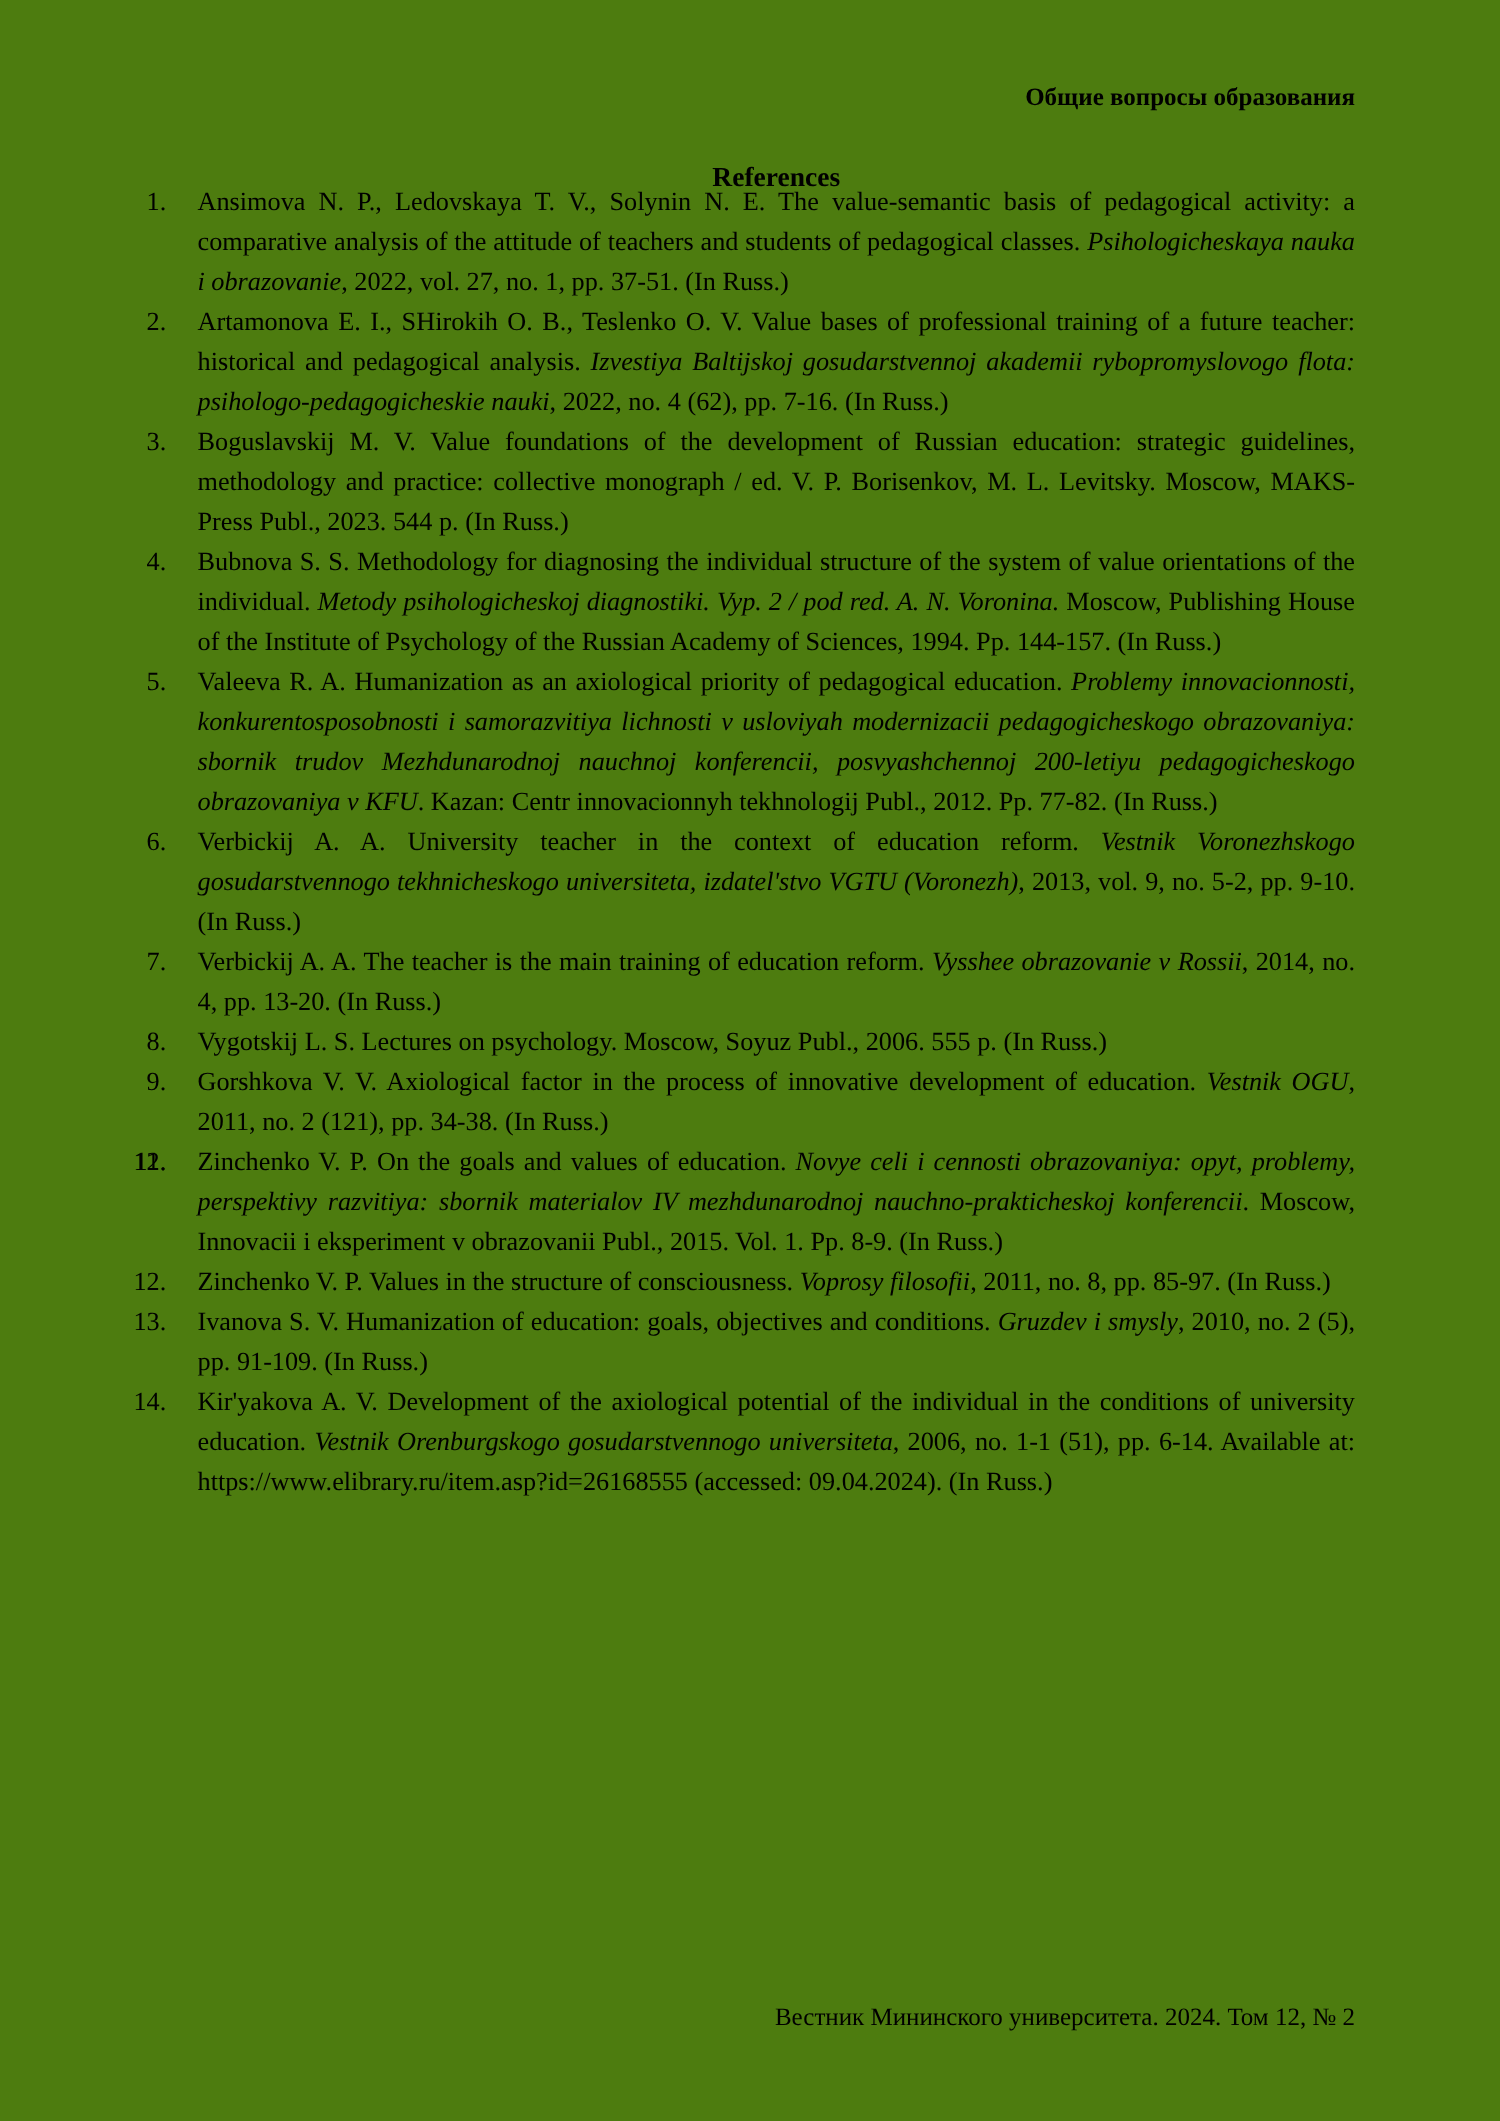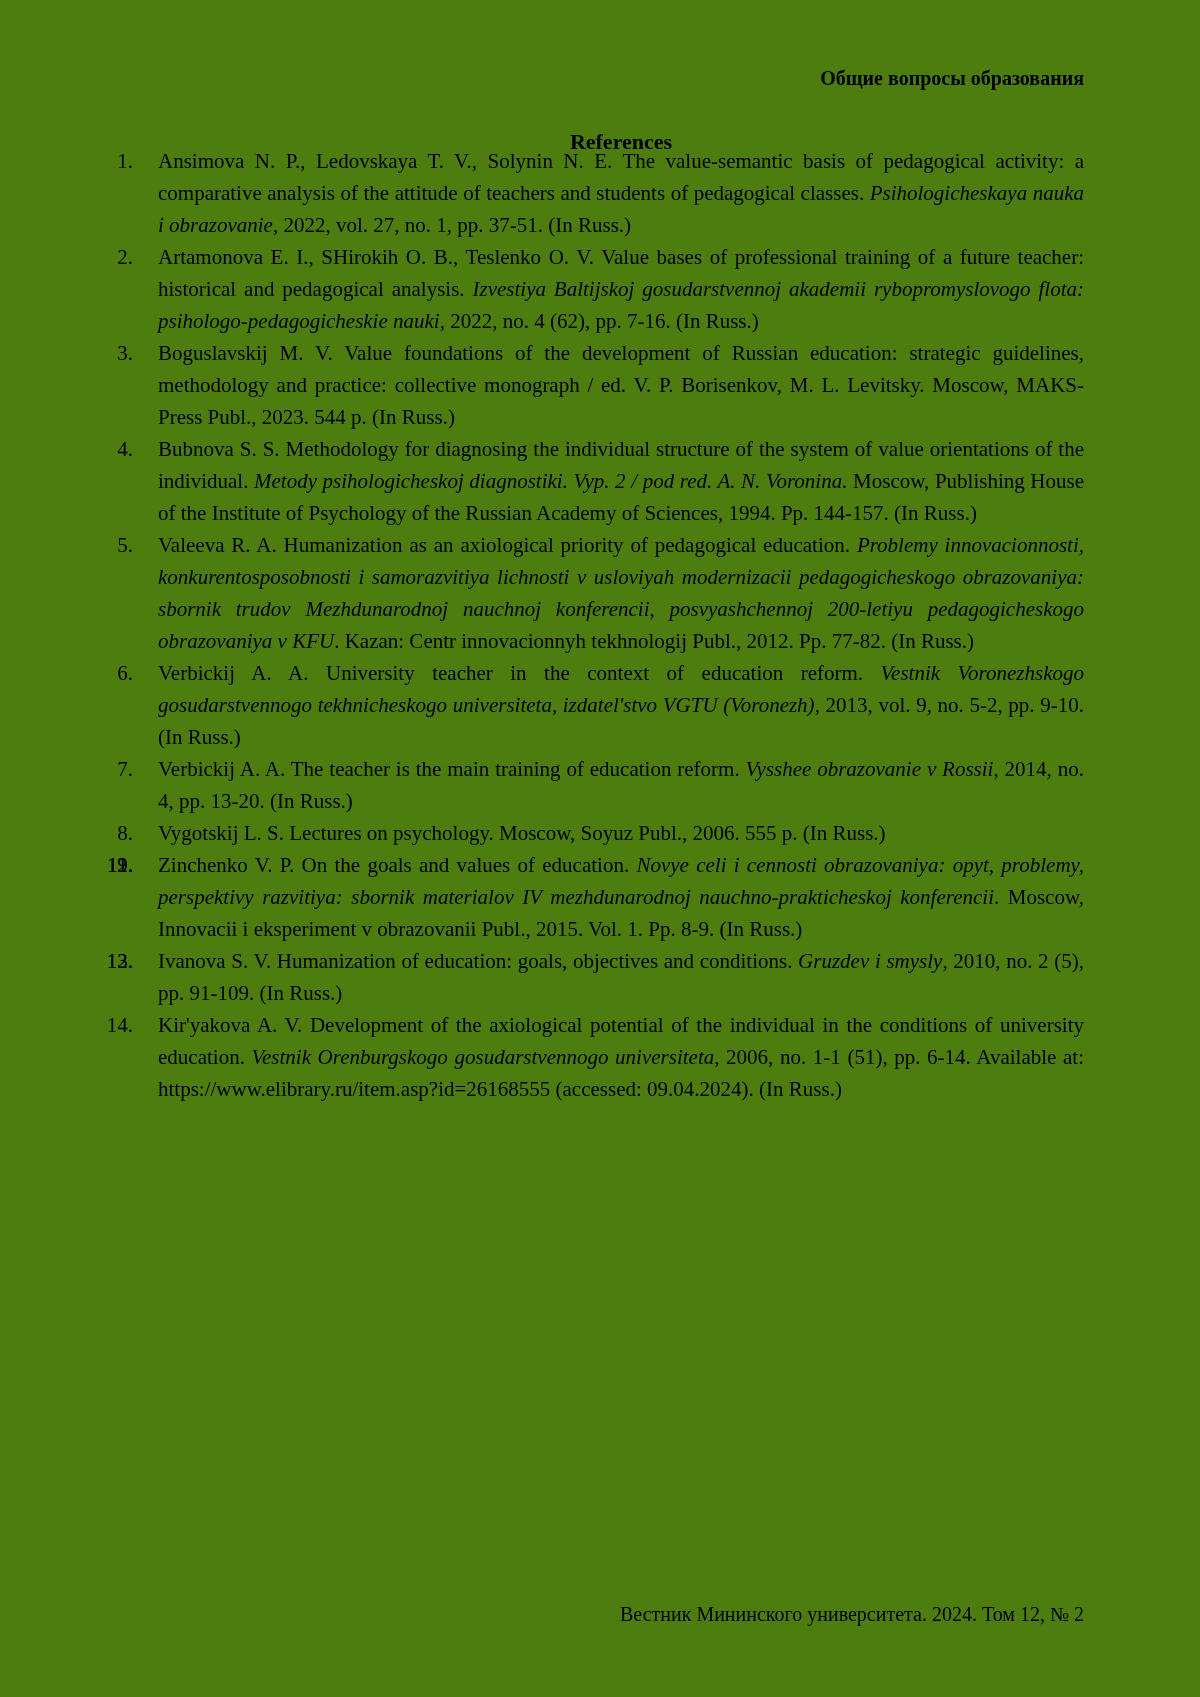--- a/index.html
+++ b/index.html
@@ -81,23 +81,23 @@
 
   <div class="ref-list">
       <div class="ref"><span class="ref-num">1.</span><span class="ref-text"><span>Ansimova N. P., Ledovskaya T. V., Solynin N. E. The value-semantic basis of pedagogical activity: a comparative analysis of the attitude of teachers and students of pedagogical classes. </span><span class="italic">Psihologicheskaya nauka i obrazovanie</span><span>, 2022, vol. 27, no. 1, pp. 37-51. (In Russ.)</span></span></div>
       <div class="ref"><span class="ref-num">2.</span><span class="ref-text"><span>Artamonova E. I., SHirokih O. B., Teslenko O. V. Value bases of professional training of a future teacher: historical and pedagogical analysis. </span><span class="italic">Izvestiya Baltijskoj gosudarstvennoj akademii rybopromyslovogo flota: psihologo-pedagogicheskie nauki</span><span>, 2022, no. 4 (62), pp. 7-16. (In Russ.)</span></span></div>
       <div class="ref"><span class="ref-num">3.</span><span class="ref-text"><span>Boguslavskij M. V. Value foundations of the development of Russian education: strategic guidelines, methodology and practice: collective monograph / ed. V. P. Borisenkov, M. L. Levitsky. Moscow, MAKS-Press Publ., 2023. 544 p. (In Russ.)</span></span></div>
       <div class="ref"><span class="ref-num">4.</span><span class="ref-text"><span>Bubnova S. S. Methodology for diagnosing the individual structure of the system of value orientations of the individual. </span><span class="italic">Metody psihologicheskoj diagnostiki. Vyp. 2 / pod red. A. N. Voronina.</span><span> Moscow, Publishing House of the Institute of Psychology of the Russian Academy of Sciences, 1994. Pp. 144-157. (In Russ.)</span></span></div>
       <div class="ref"><span class="ref-num">5.</span><span class="ref-text"><span>Valeeva R. A. Humanization as an axiological priority of pedagogical education. </span><span class="italic">Problemy innovacionnosti, konkurentosposobnosti i samorazvitiya lichnosti v usloviyah modernizacii pedagogicheskogo obrazovaniya: sbornik trudov Mezhdunarodnoj nauchnoj konferencii, posvyashchennoj 200-letiyu pedagogicheskogo obrazovaniya v KFU</span><span>. Kazan: Centr innovacionnyh tekhnologij Publ., 2012. Pp. 77-82. (In Russ.)</span></span></div>
       <div class="ref"><span class="ref-num">6.</span><span class="ref-text"><span>Verbickij A. A. University teacher in the context of education reform. </span><span class="italic">Vestnik Voronezhskogo gosudarstvennogo tekhnicheskogo universiteta, izdatel'stvo VGTU (Voronezh)</span><span>, 2013, vol. 9, no. 5-2, pp. 9-10. (In Russ.)</span></span></div>
       <div class="ref"><span class="ref-num">7.</span><span class="ref-text"><span>Verbickij A. A. The teacher is the main training of education reform. </span><span class="italic">Vysshee obrazovanie v Rossii</span><span>, 2014, no. 4, pp. 13-20. (In Russ.)</span></span></div>
       <div class="ref"><span class="ref-num">8.</span><span class="ref-text"><span>Vygotskij L. S. Lectures on psychology. Moscow, Soyuz Publ., 2006. 555 p. (In Russ.)</span></span></div>
-      <div class="ref"><span class="ref-num">9.</span></div>
+      <div class="ref"><span class="ref-num">9.</span><span class="ref-text"><span>Gorshkova V. V. Axiological factor in the process of innovative development of education. </span><span class="italic">Vestnik OGU</span><span>, 2011, no. 2 (121), pp. 34-38. (In Russ.)</span></span></div>
       <div class="ref"><span class="ref-num">12.</span></div>
       <div class="ref"><span class="ref-num">11.</span><span class="ref-text"><span>Zinchenko V. P. On the goals and values of education. </span><span class="italic">Novye celi i cennosti obrazovaniya: opyt, problemy, perspektivy razvitiya: sbornik materialov IV mezhdunarodnoj nauchno-prakticheskoj konferencii</span><span>. Moscow, Innovacii i eksperiment v obrazovanii Publ., 2015. Vol. 1. Pp. 8-9. (In Russ.)</span></span></div>
-      <div class="ref"><span class="ref-num">12.</span></div>
+      <div class="ref"><span class="ref-num">12.</span><span class="ref-text"><span>Zinchenko V. P. Values in the structure of consciousness. </span><span class="italic">Voprosy filosofii</span><span>, 2011, no. 8, pp. 85-97. (In Russ.)</span></span></div>
       <div class="ref"><span class="ref-num">13.</span><span class="ref-text"><span>Ivanova S. V. Humanization of education: goals, objectives and conditions. </span><span class="italic">Gruzdev i smysly</span><span>, 2010, no. 2 (5), pp. 91-109. (In Russ.)</span></span></div>
       <div class="ref"><span class="ref-num">14.</span><span class="ref-text"><span>Kir'yakova A. V. Development of the axiological potential of the individual in the conditions of university education. </span><span class="italic">Vestnik Orenburgskogo gosudarstvennogo universiteta</span><span>, 2006, no. 1-1 (51), pp. 6-14. Available at: https://www.elibrary.ru/item.asp?id=26168555 (accessed: 09.04.2024). (In Russ.)</span></span></div>
     </div>
 
   <div class="page-footer">Вестник Мининского университета. 2024. Том 12, № 2</div>
 
 </div>
 
 </body></html>

